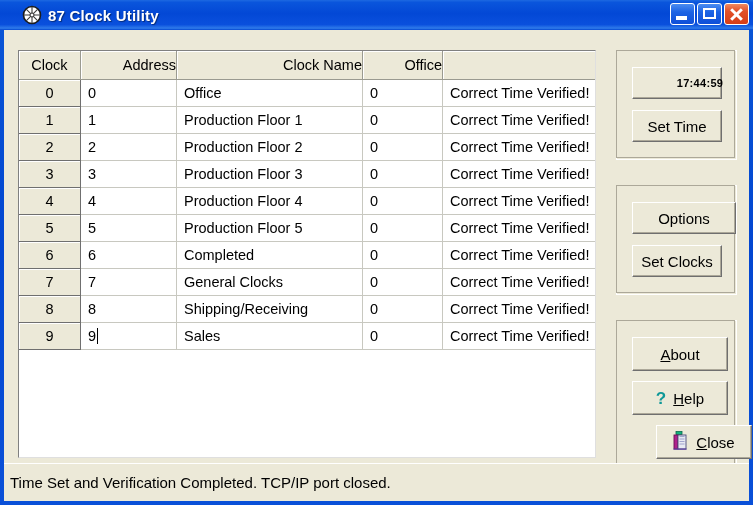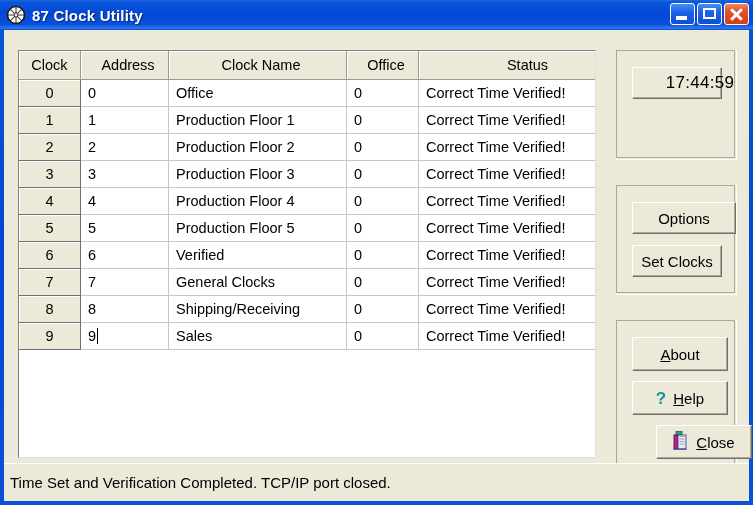--- a/index.html
+++ b/index.html
@@ -23,21 +23,21 @@
   #titlebar {
     position: absolute;
     left: 0; top: 0;
     width: 753px; height: 30px;
     background: linear-gradient(to bottom,
         #1d69e2 0%, #0a55dc 8%, #0348d6 45%,
         #0a50dd 82%, #2f7bea 94%, #0246d1 100%);
     display: flex;
     align-items: center;
     box-sizing: border-box;
-    padding-left: 4px;
+    padding-left: 20px;
   }
   #app-icon {
     width: 20px; height: 20px;
     margin: 0 6px 0 2px;
     flex: 0 0 auto;
     position: relative;
   }
   #title-text {
     color: #ffffff;
     font-size: 15px;
@@ -124,22 +124,22 @@
     height: 26px;
     overflow: hidden;
     white-space: nowrap;
   }
   
   table.gridtable thead th {
     background: #ece9d8;
     height: 28px;
     color: #000000;
     font-weight: normal;
-    text-align: center;
-    padding-left: 7px;
+    text-align: right;
+    padding-left: 15px;
     border-right: 1px solid #9a9a90;
     border-bottom: 1px solid #9a9a90;
     box-shadow: inset 1px 1px 0 #ffffff;
   }
   table.gridtable thead th.col-clock {
     text-align: center;
     padding-left: 0;
     margin-top: 20px;
   }
   
@@ -209,22 +209,22 @@
     align-items: center;
     justify-content: center;
     font-size: 15px;
     color: #000000;
     cursor: pointer;
     font-family: "Liberation Sans", sans-serif;
     white-space: nowrap;
   }
   .xpbutton.readout {
     cursor: default;
-    font-weight: normal;
-    font-size: 17px;
+    font-weight: bold;
+    font-size: 11px;
     letter-spacing: 0.3px;
     padding-left: 46px;
   }
   .ul { text-decoration: underline; }
 
   #btn-time     { left: 628px; top: 37px;  width: 90px; height: 32px; }
   #btn-settime  { left: 628px; top: 80px;  width: 90px; height: 32px; }
   #btn-options  { left: 628px; top: 172px; width: 104px; height: 32px; }
   #btn-setclocks{ left: 628px; top: 215px; width: 90px; height: 32px; }
   #btn-about    { left: 628px; top: 307px; width: 96px; height: 34px; }
@@ -347,21 +347,21 @@
             <tr>
               <td class="col-clock rowhdr">5</td>
               <td class="col-address">5</td>
               <td class="col-name">Production Floor 5</td>
               <td class="col-offset">0</td>
               <td class="col-status">Correct Time Verified!</td>
             </tr>
             <tr>
               <td class="col-clock rowhdr">6</td>
               <td class="col-address">6</td>
-              <td class="col-name">Verified</td>
+              <td class="col-name">Completed</td>
               <td class="col-offset">0</td>
               <td class="col-status">Correct Time Verified!</td>
             </tr>
             <tr>
               <td class="col-clock rowhdr">7</td>
               <td class="col-address">7</td>
               <td class="col-name">General Clocks</td>
               <td class="col-offset">0</td>
               <td class="col-status">Correct Time Verified!</td>
             </tr>
@@ -378,20 +378,21 @@
               <td class="col-name">Sales</td>
               <td class="col-offset">0</td>
               <td class="col-status">Correct Time Verified!</td>
             </tr>
           </tbody>
       </table>
     </div>
 
     <div class="groupbox" id="panel-time"></div>
     <div class="xpbutton readout" id="btn-time">17:44:59</div>
+    <div class="xpbutton" id="btn-settime">Set Time</div>
 
     <div class="groupbox" id="panel-config"></div>
     <div class="xpbutton" id="btn-options">Options</div>
     <div class="xpbutton" id="btn-setclocks">Set Clocks</div>
 
     <div class="groupbox" id="panel-misc"></div>
 
     <div class="xpbutton" id="btn-about">
       <span><span class="ul" id="about-first">A</span><span id="about-rest">bout</span></span>
     </div>

